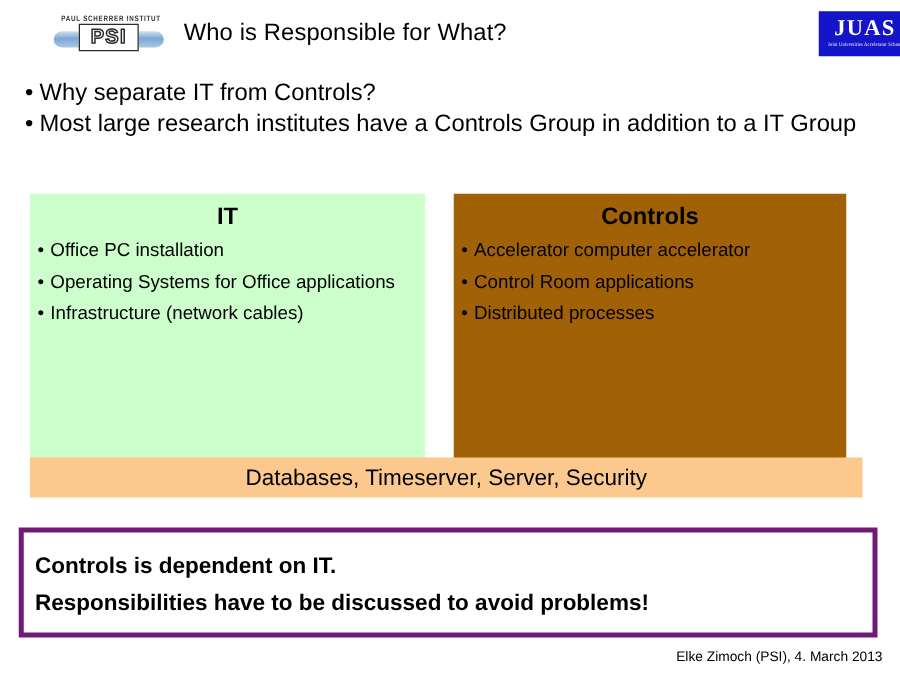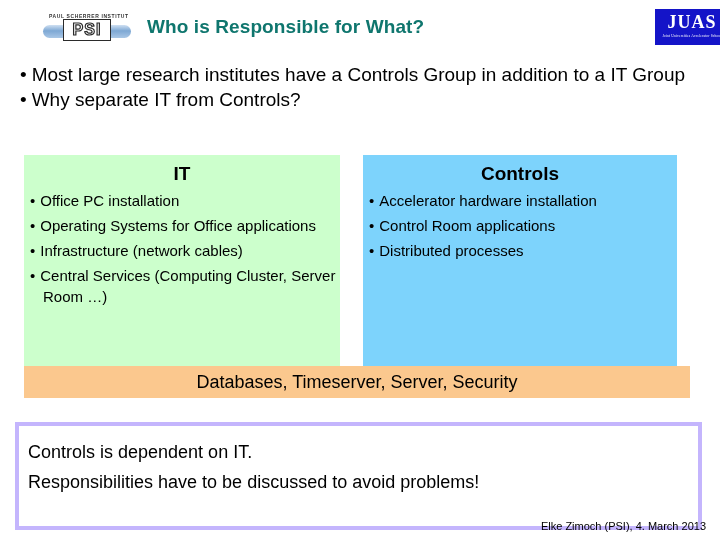--- a/index.html
+++ b/index.html
@@ -73,24 +73,24 @@
     -webkit-text-stroke: 1.2px #2b2b2b;
     box-sizing: border-box;
   }
 
   
   .slide-title {
     position: absolute;
     left: 126px;
     top: 16px;
     font-size: 19px;
-    font-weight: bold;
+    font-weight: normal;
     letter-spacing: 0.1px;
     white-space: nowrap;
-    color: #0f766e;
+    color: #000000;
   }
 
   
   .juas-logo {
     position: absolute;
     left: 634px;
     top: 9px;
     width: 74px;
     height: 36px;
     background: #1414c8;
@@ -143,21 +143,21 @@
     box-sizing: border-box;
   }
   .col-it {
     left: 24px;
     width: 316px;
     background: #ccffcc;
   }
   .col-controls {
     left: 363px;
     width: 314px;
-    background: #7dd3fc;
+    background: #a16207;
   }
   .col-head {
     text-align: center;
     font-size: 19px;
     font-weight: bold;
     padding-top: 7px;
     line-height: 24px;
   }
   .col-list {
     margin: 0;
@@ -186,25 +186,26 @@
     line-height: 32px;
     box-sizing: border-box;
   }
 
   
   .conclusion {
     position: absolute;
     left: 15px;
     top: 422px;
     width: 687px;
-    height: 108px;
-    border: 4px solid #c4b5fd;
+    height: 88px;
+    border: 4px solid #701a75;
     background: #ffffff;
     box-sizing: border-box;
     padding: 11px 0 0 9px;
+    font-weight: bold;
   }
   .conclusion .line {
     display: block;
     font-size: 18px;
     line-height: 30px;
     white-space: nowrap;
   }
 
   
   .footer {
@@ -230,38 +231,37 @@
   <div class="slide-title">Who is Responsible for What?</div>
 
   <div class="juas-logo">
     <span class="juas-word">JUAS</span>
     <span class="juas-sub">Joint Universities Accelerator School</span>
   </div>
 
 </div>
 
 <div class="intro">
+  <span class="intro-item"><span class="b">•</span><span>Why separate IT from Controls?</span></span>
   <span class="intro-item"><span class="b">•</span><span>Most large research institutes have a Controls Group in addition to a IT Group</span></span>
-  <span class="intro-item"><span class="b">•</span><span>Why separate IT from Controls?</span></span>
 </div>
 
 <div class="col col-it">
   <div class="col-head">IT</div>
   <div class="col-list">
     <span class="li"><span class="b">•</span><span>Office PC installation</span></span>
     <span class="li"><span class="b">•</span><span>Operating Systems for Office applications</span></span>
     <span class="li"><span class="b">•</span><span>Infrastructure (network cables)</span></span>
-    <span class="li"><span class="b">•</span><span>Central Services (Computing Cluster, Server Room …)</span></span>
   </div>
 </div>
 
 <div class="col col-controls">
   <div class="col-head">Controls</div>
   <div class="col-list">
-    <span class="li"><span class="b">•</span><span>Accelerator hardware installation</span></span>
+    <span class="li"><span class="b">•</span><span>Accelerator computer accelerator</span></span>
     <span class="li"><span class="b">•</span><span>Control Room applications</span></span>
     <span class="li"><span class="b">•</span><span>Distributed processes</span></span>
   </div>
 </div>
 
 <div class="shared-bar">Databases, Timeserver, Server, Security</div>
 
 <div class="conclusion">
   <span class="line">Controls is dependent on IT.</span>
   <span class="line">Responsibilities have to be discussed to avoid problems!</span>

